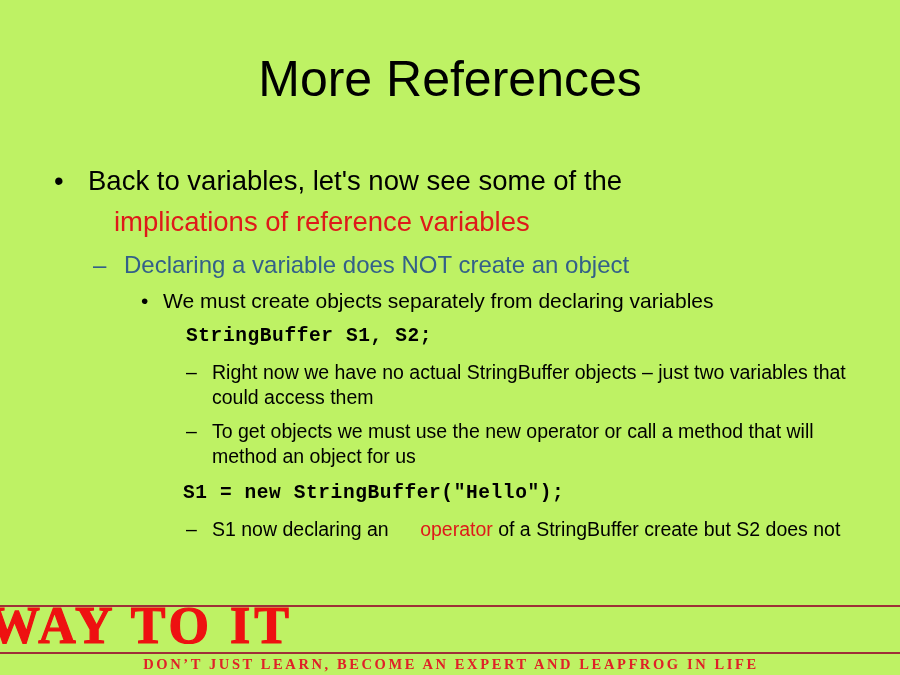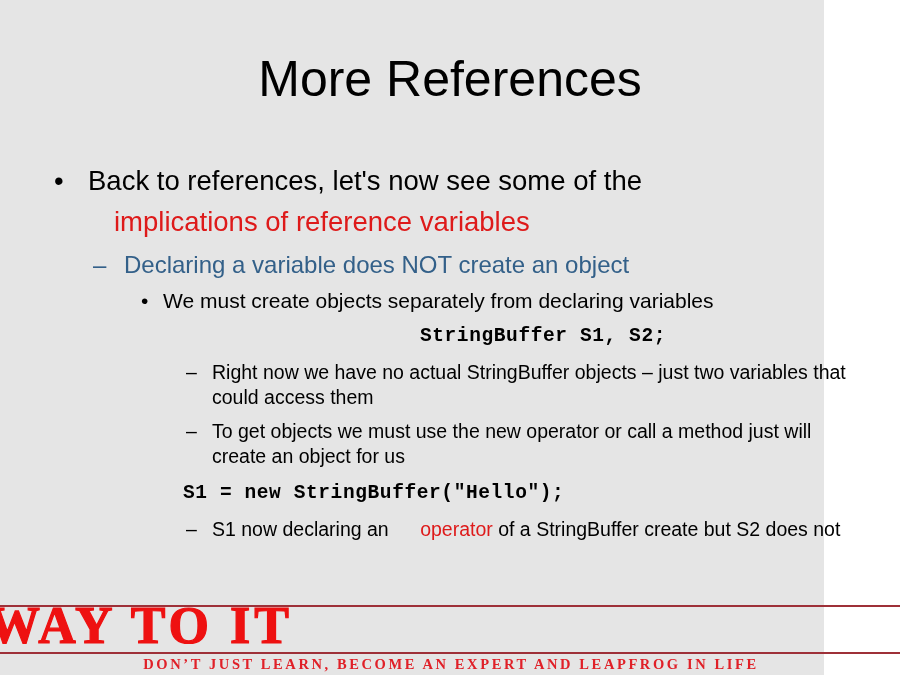--- a/index.html
+++ b/index.html
@@ -11,23 +11,23 @@
     width: 900px;
     height: 675px;
     overflow: hidden;
     font-family: "Liberation Sans", sans-serif;
     color: #000000;
     -webkit-font-smoothing: antialiased;
   }
 
   .slide {
     position: relative;
-    width: 824px;
+    width: 900px;
     height: 675px;
-    background: #e5e5e5;
+    background: #bef264;
   }
 
   
   .slide-title {
     position: absolute;
     top: 49px;
     left: 0;
     width: 900px;
     text-align: center;
     font-size: 50px;
@@ -133,21 +133,20 @@
     letter-spacing: 0.6px;
     color: #000000;
     white-space: pre;
   }
   .code.code2 {
     margin-left: 183px;
     margin-top: 9px;
   }
   .code.code1 {
     margin-top: 4px;
-    text-align: center;
   }
 
   .red  { color: #DE1A1A; margin-left: 26px; }
 
   
   .footer {
     position: absolute;
     left: 0;
     bottom: 0;
     width: 900px;
@@ -215,21 +214,21 @@
 <body>
 
 <div class="slide">
 
   <div class="slide-title">More References</div>
 
   <div class="body">
 
     <div class="lvl lvl1">
       <span class="mark">•</span>
-      <span>Back to references, let's now see some of the</span><br>
+      <span>Back to variables, let's now see some of the</span><br>
       <span class="red">implications of reference variables</span>
     </div>
 
     <div class="lvl lvl2">
       <span class="mark">–</span>
       <span>Declaring a variable does NOT create an object</span>
     </div>
 
     <div class="lvl lvl3">
       <span class="mark">•</span>
@@ -238,21 +237,21 @@
 
     <div class="code code1">StringBuffer S1, S2;</div>
 
     <div class="lvl lvl4">
       <span class="mark">–</span>
       <span>Right now we have no actual StringBuffer objects – just two variables that could access them</span>
     </div>
 
     <div class="lvl lvl4">
       <span class="mark">–</span>
-      <span>To get objects we must use the new operator or call a method just will create an object for us</span>
+      <span>To get objects we must use the new operator or call a method that will method an object for us</span>
     </div>
 
     <div class="code code2">S1 = new StringBuffer("Hello");</div>
 
     <div class="lvl lvl4">
       <span class="mark">–</span>
       <span>S1 now declaring an </span><span class="red">operator</span><span> of a StringBuffer create but S2 does not</span>
     </div>
 
   </div>

